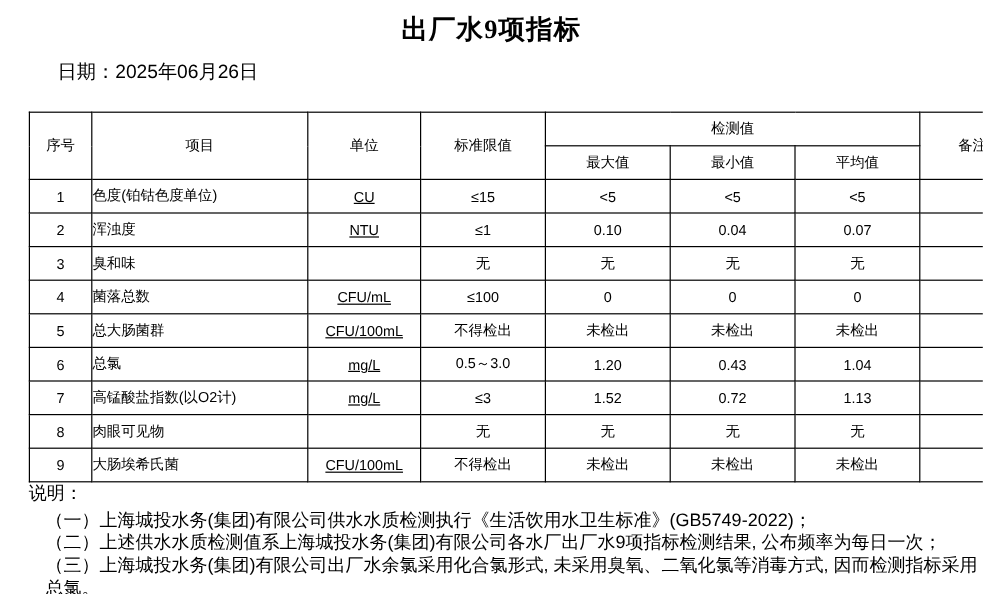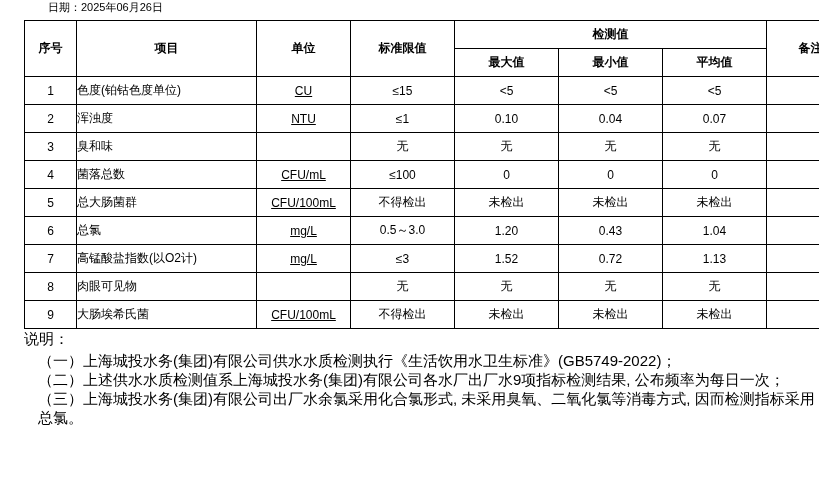--- a/index.html
+++ b/index.html
@@ -23,41 +23,41 @@
   .title {
     text-align: center;
     font-size: 22px;
     font-weight: bold;
     letter-spacing: 1px;
     margin-top: 10px;
     margin-bottom: 10px;
     font-family: "Liberation Serif", serif;
   }
   .date-line {
-    font-size: 11px;
+    font-size: 16px;
     margin-left: 48px;
-    margin-bottom: 5px;
+    margin-bottom: 22px;
   }
   table.report {
     border-collapse: collapse;
     margin-left: 24px;
     width: 772px;
     table-layout: fixed;
   }
   table.report th, table.report td {
     border: 1px solid #000000;
     font-size: 12px;
     font-weight: normal;
     padding: 0;
     height: 27px;
     vertical-align: middle;
   }
   table.report th {
     text-align: center;
-    font-weight: bold;
+    font-weight: normal;
   }
   .c-seq { width: 52px; text-align: center; }
   .c-item { width: 180px; }
   .c-unit { width: 94px; }
   .c-limit { width: 104px; }
   .c-val { width: 104px; text-align: center; }
   .c-remark { width: 88px; }
   .head-row th {
     height: 26px;
   }
@@ -84,20 +84,21 @@
   }
   .notes .note-line {
     margin-left: 14px;
   }
 </style>
 </head>
 <body>
 
 <div class="page">
 
+  <div class="title">出厂水9项指标</div>
 
   <div class="date-line">日期：2025年06月26日</div>
 
   <table class="report">
     <colgroup>
       <col class="c-seq">
       <col class="c-item">
       <col class="c-unit">
       <col class="c-limit">
       <col class="c-val">

